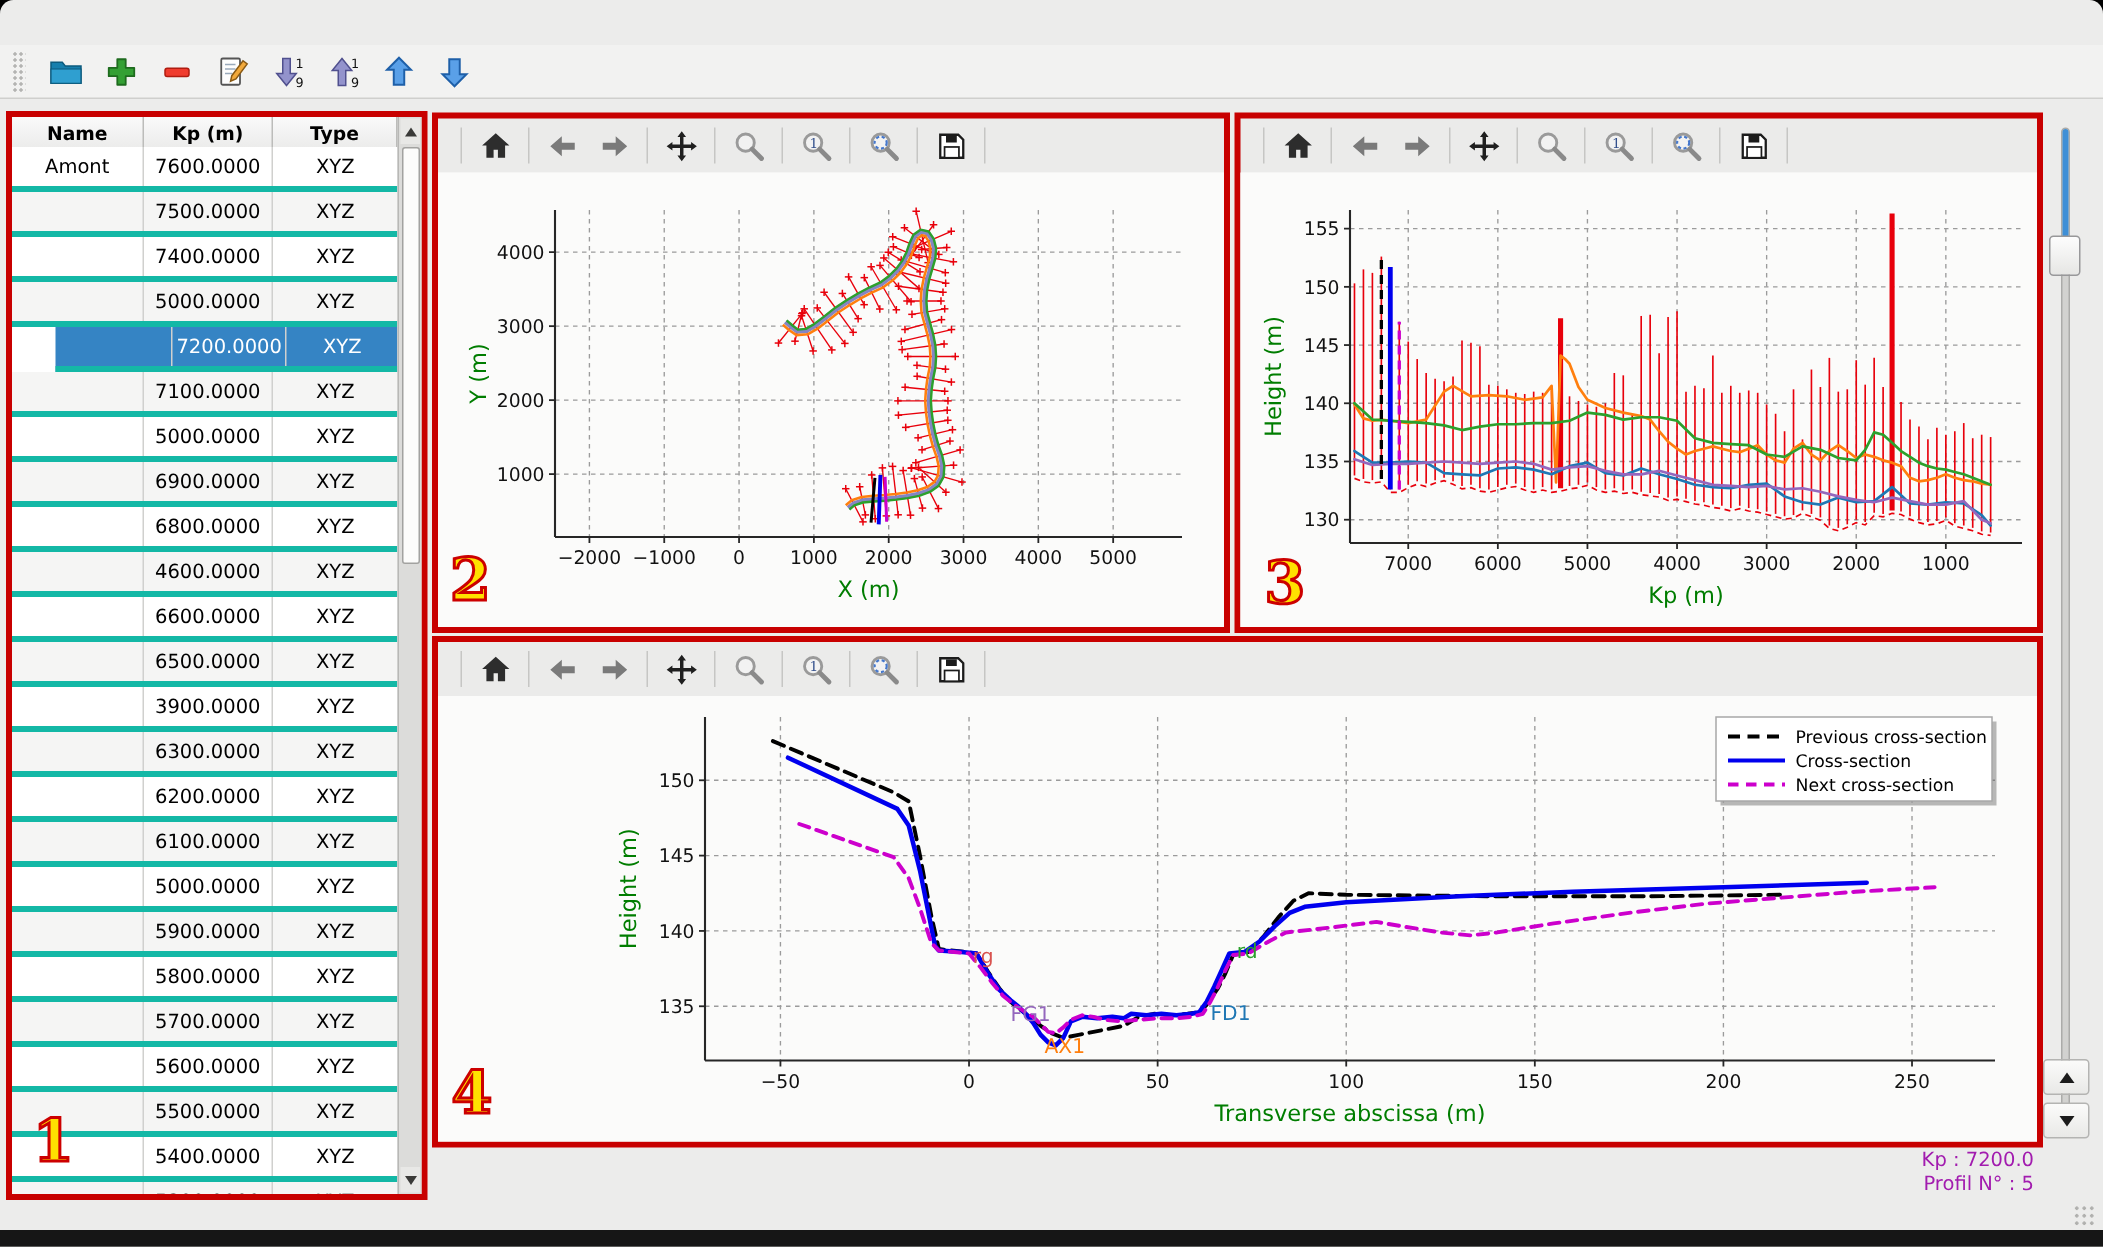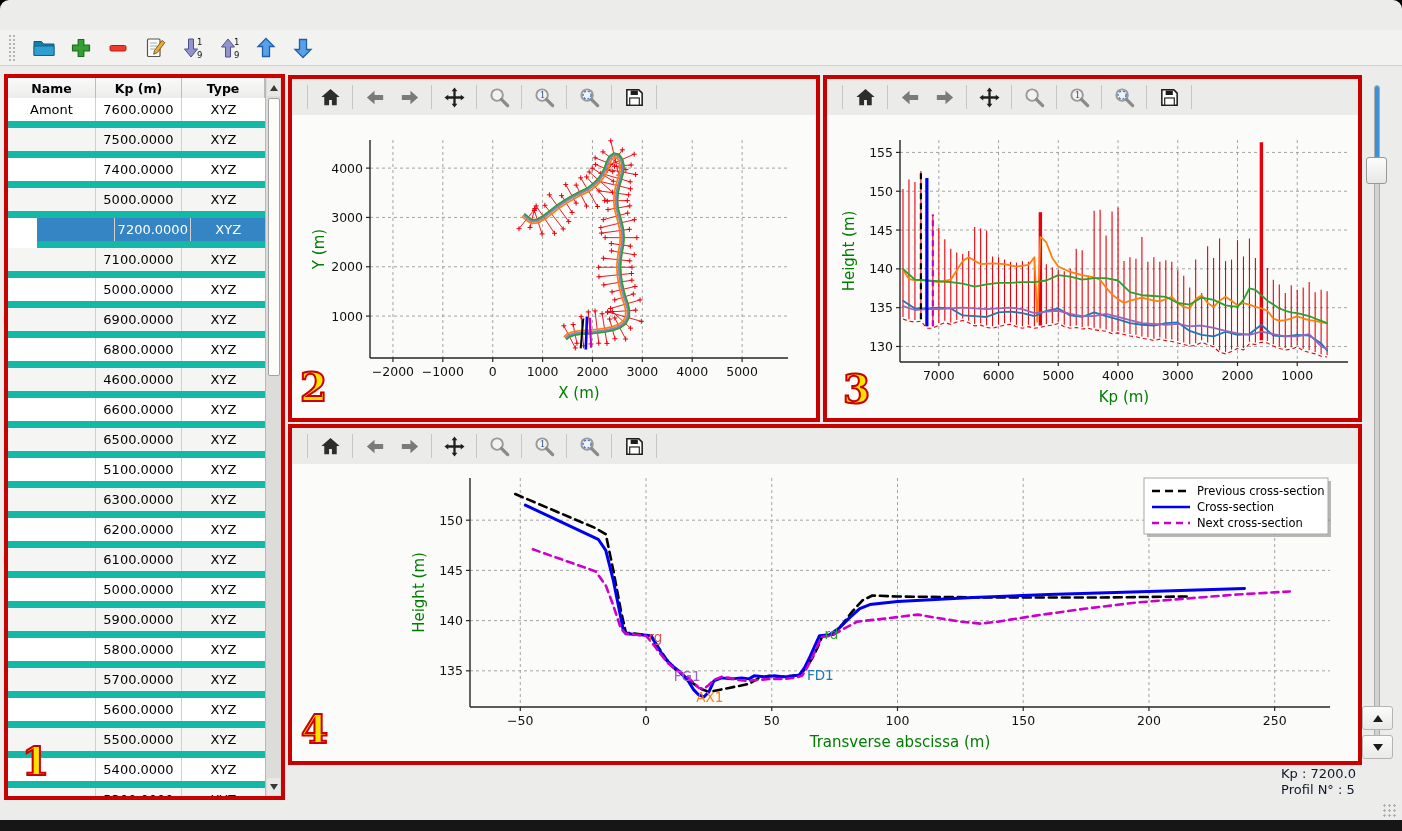--- a/index.html
+++ b/index.html
@@ -34,21 +34,21 @@
   .figure{position:absolute;background:#fbfbfa;}
   #plan-svg{left:0;top:36px;}
   #profile-svg{left:0;top:36px;}
   #cross-svg{left:0;top:36px;}
   
   .tbl{position:absolute;left:0;top:0;right:16px;bottom:0;}
   .thead{display:flex;height:20px;background:linear-gradient(#fafafa,#ececeb);
     border-bottom:1px solid #b6b6b4;font-weight:bold;font-size:12.5px;}
   .thead .hc{display:flex;align-items:center;justify-content:center;border-right:1px solid #bcbcba;box-sizing:border-box;}
   .tbody{position:absolute;left:0;right:0;top:20px;bottom:0;overflow:hidden;background:#fff;}
-  .trow{display:flex;height:30px;border-bottom:7px solid #14b8a6;box-sizing:border-box;background:#fff;}
+  .trow{display:flex;height:30px;border-bottom:4px solid #14b8a6;box-sizing:border-box;background:#fff;}
   .trow.odd{background:#f5f5f4;}
   .trow.sel{background:#3584c4;color:#fff;margin-left:29px;}
   .tc{display:flex;align-items:center;justify-content:center;font-size:13px;
     border-right:1px solid #d0d0ce;box-sizing:border-box;height:100%;}
   .c-name{width:88px;} .c-kp{width:86px;} .c-type{width:83px;border-right:none;}
   
   .tsb{position:absolute;right:0;top:0;bottom:0;width:16px;background:#dcdcda;border-left:1px solid #b8b8b6;box-sizing:border-box;}
   .tsb .btn{position:absolute;left:1px;width:13px;height:17px;background:#e8e8e6;display:flex;align-items:center;justify-content:center;cursor:pointer;}
   .tsb .thumb{position:absolute;left:1.5px;width:12px;background:#fcfcfb;border:1px solid #a2a2a0;border-radius:2px;box-sizing:border-box;cursor:grab;}
   .tri-up{width:0;height:0;border-left:4px solid transparent;border-right:4px solid transparent;border-bottom:6px solid #3a3a38;}
@@ -61,21 +61,21 @@
     border:1px solid #ababa9;border-radius:3px;box-sizing:border-box;cursor:pointer;}
   .vslider-fill{position:absolute;left:0;top:0;width:100%;height:73px;background:#3f8fd6;border-radius:3px;}
   .vslider-handle{position:absolute;left:1366px;top:157px;width:21px;height:27px;
     background:linear-gradient(#fdfdfd,#e6e6e4);border:1px solid #98989a;border-radius:3px;box-sizing:border-box;cursor:grab;}
   .spin{position:absolute;left:1362px;width:31px;height:24px;background:linear-gradient(#fbfbfa,#e9e9e7);
     border:1px solid #b4b4b2;border-radius:3px;box-sizing:border-box;display:flex;align-items:center;justify-content:center;cursor:pointer;padding:0;}
   #spin-up{top:706px;} #spin-down{top:735px;}
   .spin .tri-up{border-bottom-color:#1c1c1c;border-left-width:5px;border-right-width:5px;border-bottom-width:7px;}
   .spin .tri-down{border-top-color:#1c1c1c;border-left-width:5px;border-right-width:5px;border-top-width:7px;}
   
-  .status{position:absolute;right:46px;top:766px;text-align:left;font-size:13px;color:#0f172a;line-height:16px;}
+  .status{position:absolute;right:46px;top:766px;text-align:right;font-size:13px;color:#a21caf;line-height:16px;}
   .bottom-strip{position:absolute;left:0;top:820px;width:100%;height:11px;background:#161616;}
   .resize-grip{position:absolute;right:6px;top:803px;width:14px;height:14px;
     background:radial-gradient(#b0b0ae 1px, transparent 1.2px);background-size:5px 5px;}
 </style>
 </head>
 <body>
 
 <div id="window">
 
 
@@ -214,21 +214,21 @@
             <div class="tc c-kp">6600.0000</div>
             <div class="tc c-type">XYZ</div>
           </div>
           <div class="trow odd">
             <div class="tc c-name"></div>
             <div class="tc c-kp">6500.0000</div>
             <div class="tc c-type">XYZ</div>
           </div>
           <div class="trow">
             <div class="tc c-name"></div>
-            <div class="tc c-kp">5100.0000</div>
+            <div class="tc c-kp">3900.0000</div>
             <div class="tc c-type">XYZ</div>
           </div>
           <div class="trow odd">
             <div class="tc c-name"></div>
             <div class="tc c-kp">6300.0000</div>
             <div class="tc c-type">XYZ</div>
           </div>
           <div class="trow">
             <div class="tc c-name"></div>
             <div class="tc c-kp">6200.0000</div>

